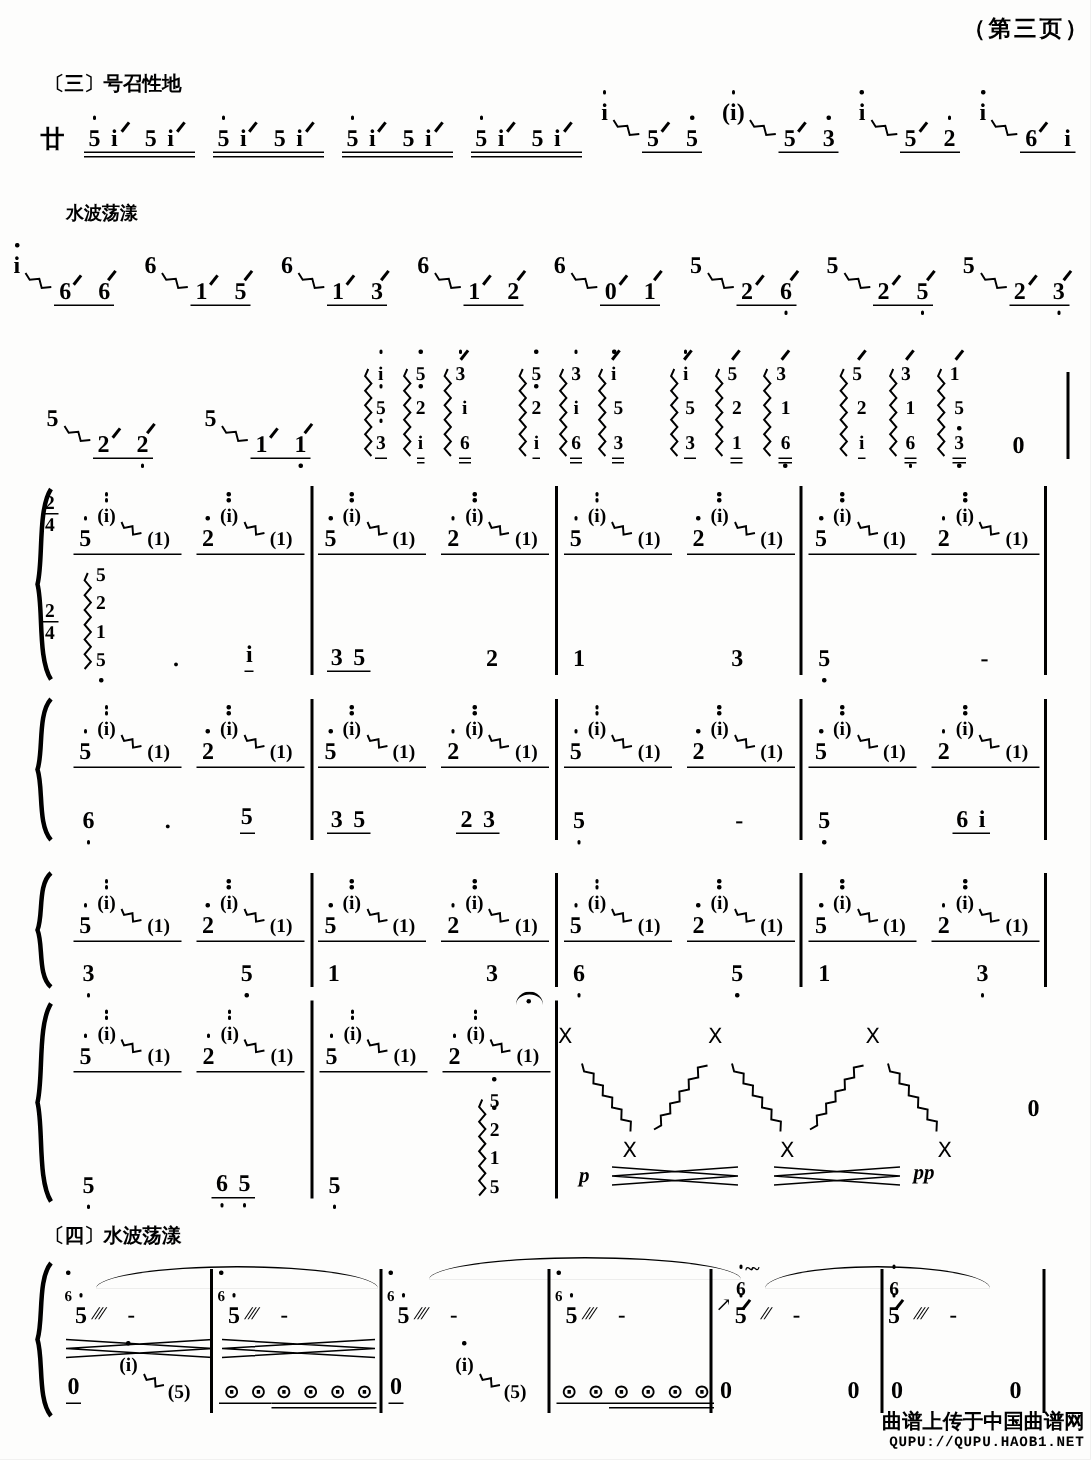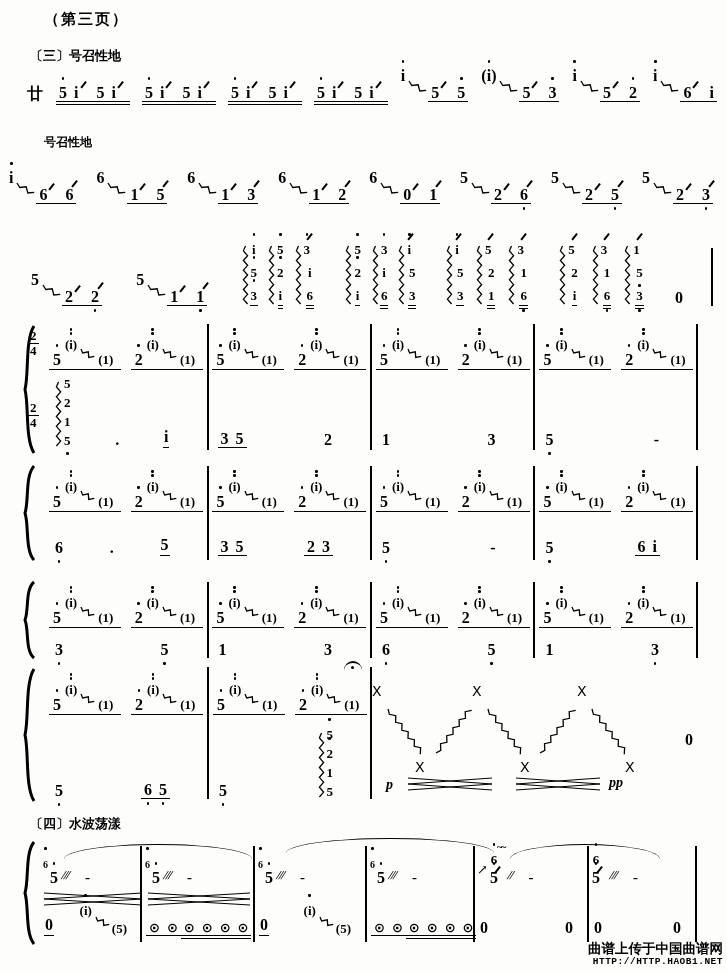--- a/index.html
+++ b/index.html
@@ -1,20 +1,20 @@
 <!DOCTYPE html>
 <html><head>
 <meta charset="utf-8">
 <style>
   html,body{margin:0;padding:0;background:#e8e8e8;}
   .page{position:relative;width:727px;height:973px;background:#fdfdfc;margin:0 auto;
         font-family:"Liberation Serif","DejaVu Serif",serif;color:#000;overflow:hidden;}
   .abs{position:absolute;}
   .cjk{font-family:"DejaVu Sans","Liberation Sans",sans-serif;font-weight:bold;}
-  .title{top:10px;left:0;right:0;text-align:left;font-size:15px;letter-spacing:2px;margin-left:44px;}
+  .title{top:10px;left:0;right:0;text-align:right;font-size:15px;letter-spacing:2px;}
   .sec-label{font-size:13px;}
   .tempo{font-size:12px;}
   .mline{display:flex;align-items:flex-end;}
   .note{position:relative;display:inline-block;font-weight:700;font-size:16px;line-height:1;
         font-family:"Liberation Serif","DejaVu Serif",serif;padding:0 1px;}
   .note .nv{display:inline-block;}
   .sm .nv{font-size:13px;}
   .xs .nv{font-size:10px;}
   .da{position:absolute;top:-8px;left:0;right:0;display:flex;flex-direction:column-reverse;align-items:center;gap:1.5px;}
   .db{position:absolute;bottom:-7px;left:0;right:0;display:flex;flex-direction:column;align-items:center;gap:1.5px;}
@@ -160,21 +160,21 @@
         <span class="wv"><svg width="20" height="15">
             <path d="M2,2 L4.8,6.5 L11.2,5.8 L12.8,12.0 L19.2,11.3" fill="none" stroke="#000" stroke-width="1.3"></path>
           </svg></span>
         <span class="grp u1">
           <span class="note"><span class="nv">6</span></span>
           <span class="tick"></span>
           <span class="note"><span class="nv">i</span></span>
         </span>
       </span>
     </div>
-  <div class="abs cjk tempo" style="left:44px;top:134px;">号召性地</div>
+  <div class="abs cjk tempo" style="left:44px;top:134px;">水波荡漾</div>
   <div class="abs mline" id="l2" style="left:8px;top:146px;right:8px;height:58px;justify-content:space-between;">
       <span class="gl">
         <span class="lead"><span class="note"><span class="nv">i</span><span class="da">
               <span class="dot"></span>
             </span></span></span>
         <span class="wv"><svg width="20" height="15">
             <path d="M2,2 L4.8,6.5 L11.2,5.8 L12.8,12.0 L19.2,11.3" fill="none" stroke="#000" stroke-width="1.3"></path>
           </svg></span>
         <span class="grp u1">
           <span class="note"><span class="nv">6</span></span>
@@ -1233,15 +1233,15 @@
       <div class="slur" style="left: 486px; top: 6px; width: 150px;"></div>
       <div class="abs" style="left: 18px; top: 52px;"><svg width="102" height="18">
           <path d="M2,9 L100,3 M2,9 L100,15 M2,3 L100,9 M2,15 L100,9" fill="none" stroke="#000" stroke-width="1"></path>
         </svg></div>
       <div class="abs" style="left: 122px; top: 52px;"><svg width="106" height="18">
           <path d="M2,9 L104,3 M2,9 L104,15 M2,3 L104,9 M2,15 L104,9" fill="none" stroke="#000" stroke-width="1"></path>
         </svg></div>
     </div>
   <div class="abs wm">
     <div class="cjk wm1">曲谱上传于中国曲谱网</div>
-    <div class="wm2">HTTP://HTTP.HAOB1.NET</div>
+    <div class="wm2">QUPU://QUPU.HAOB1.NET</div>
   </div>
 </div>
 
 </body></html>

